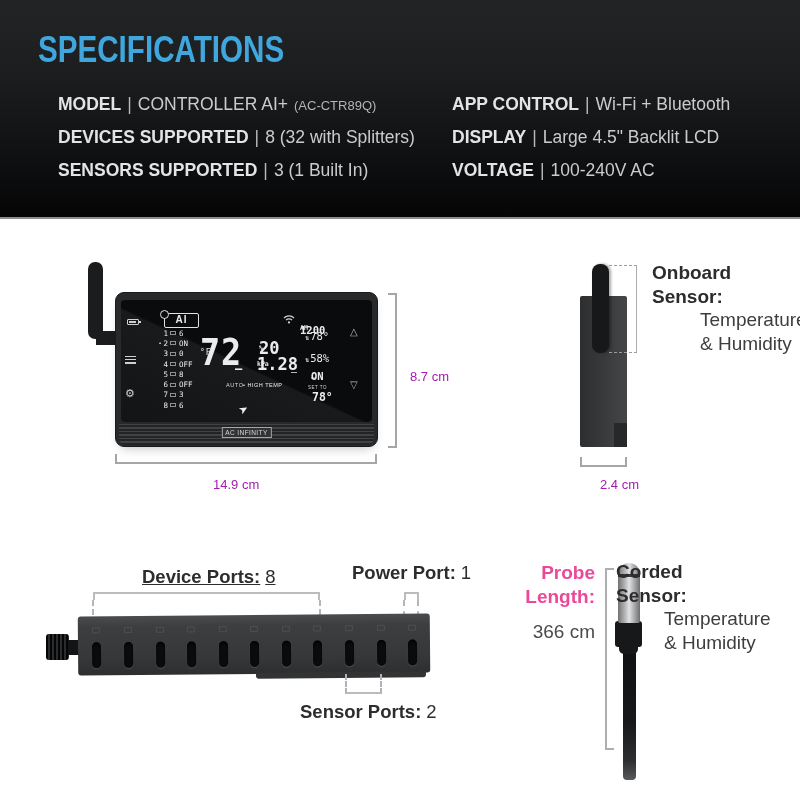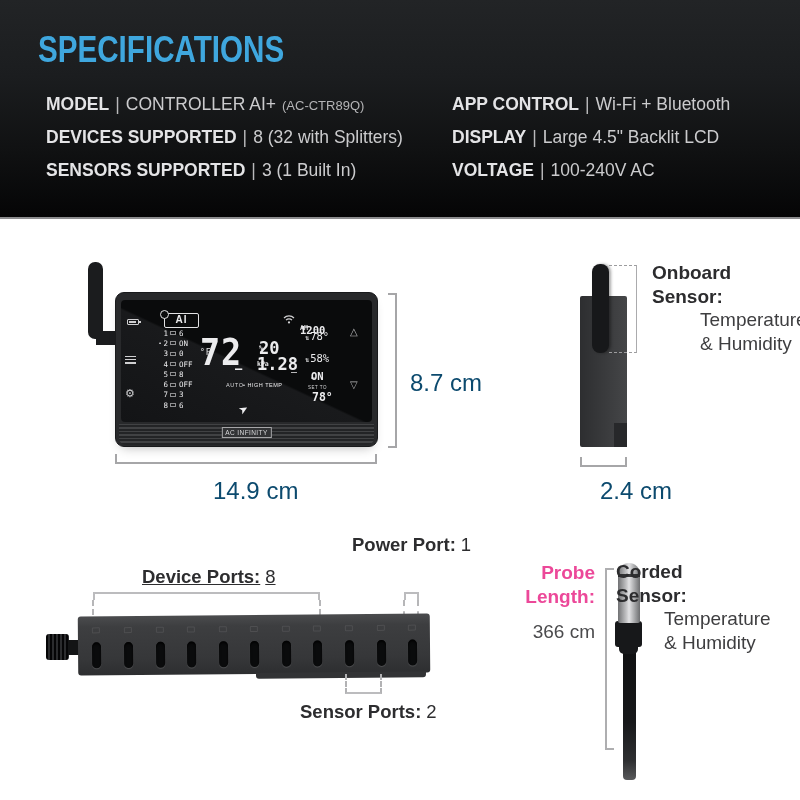--- a/index.html
+++ b/index.html
@@ -7,30 +7,30 @@
   .page { position:relative; width:800px; height:800px; background:#ffffff; overflow:hidden;
           font-family:"Liberation Sans", sans-serif; }
 
   
   .header { position:absolute; left:0; top:0; width:800px; height:219px;
             background:linear-gradient(180deg,#222426 0%,#1b1d1f 35%,#101112 70%,#050506 100%);
             border-bottom:2px solid #8d8d8f; }
   .title { position:absolute; left:38px; top:30px; font-size:37px; line-height:40px; font-weight:600;
            color:#3fa7de; transform:scaleX(.8); transform-origin:left center; white-space:nowrap; }
   .spec-col { position:absolute; top:88px; }
-  .spec-col.left  { left:46px; }
+  .spec-col.left  { left:58px; }
   .spec-col.right { left:452px; }
   .spec-row { height:33px; line-height:33px; font-size:17.5px; white-space:nowrap; }
   .spec-label { color:#e4e4e6; font-weight:700; }
   .spec-sep   { color:#b9b9bb; margin:0 6px; font-weight:400; }
   .spec-value { color:#cbcbcd; font-weight:400; }
   .spec-note  { color:#b4b4b6; font-weight:400; font-size:13px; margin-left:6px; }
 
   
-  .dim-label { position:absolute; font-size:24px; color:#0c4a6e; white-space:nowrap; }
+  .dim-label { position:absolute; font-size:13px; color:#a21caf; white-space:nowrap; }
   .anno { position:absolute; font-size:19px; line-height:23.5px; white-space:nowrap; }
   .anno .b { font-weight:700; color:#2c2c2e; display:block; }
   .anno .r { font-weight:400; color:#3e3e40; display:block;margin-left:48px; }
   .port-label { position:absolute; font-size:18.5px; color:#2d2d2f; white-space:nowrap; }
   .port-label .b { font-weight:700; }
   .port-label .v { font-weight:400; margin-left:5px; }
 
   
   .br { position:absolute; }
   .br-height { left:388px; top:293px; width:9px; height:155px;
@@ -280,21 +280,21 @@
     <span class="r">Temperature</span>
     <span class="r">&amp; Humidity</span>
   </div>
 
   <div class="br br-sensor-w"></div>
   <div class="dim-label" style="left:600px; top:477px;">2.4 cm</div>
 
   <div class="port-label" style="left:142px; top:566px;text-decoration:underline;">
     <span class="b">Device Ports:</span><span class="v">8</span>
   </div>
-  <div class="port-label" style="left:352px; top:534px;">
+  <div class="port-label" style="left:352px; top:562px;">
     <span class="b">Power Port:</span><span class="v">1</span>
   </div>
 
   <div class="br br-device"></div>
   <div class="dash-v" style="left:92px; top:600px; height:42px;"></div>
   <div class="dash-v" style="left:319px; top:600px; height:42px;"></div>
   <div class="br br-power"></div>
   <div class="dash-v" style="left:403px; top:600px; height:40px;"></div>
   <div class="dash-v" style="left:417px; top:600px; height:40px;"></div>
 

